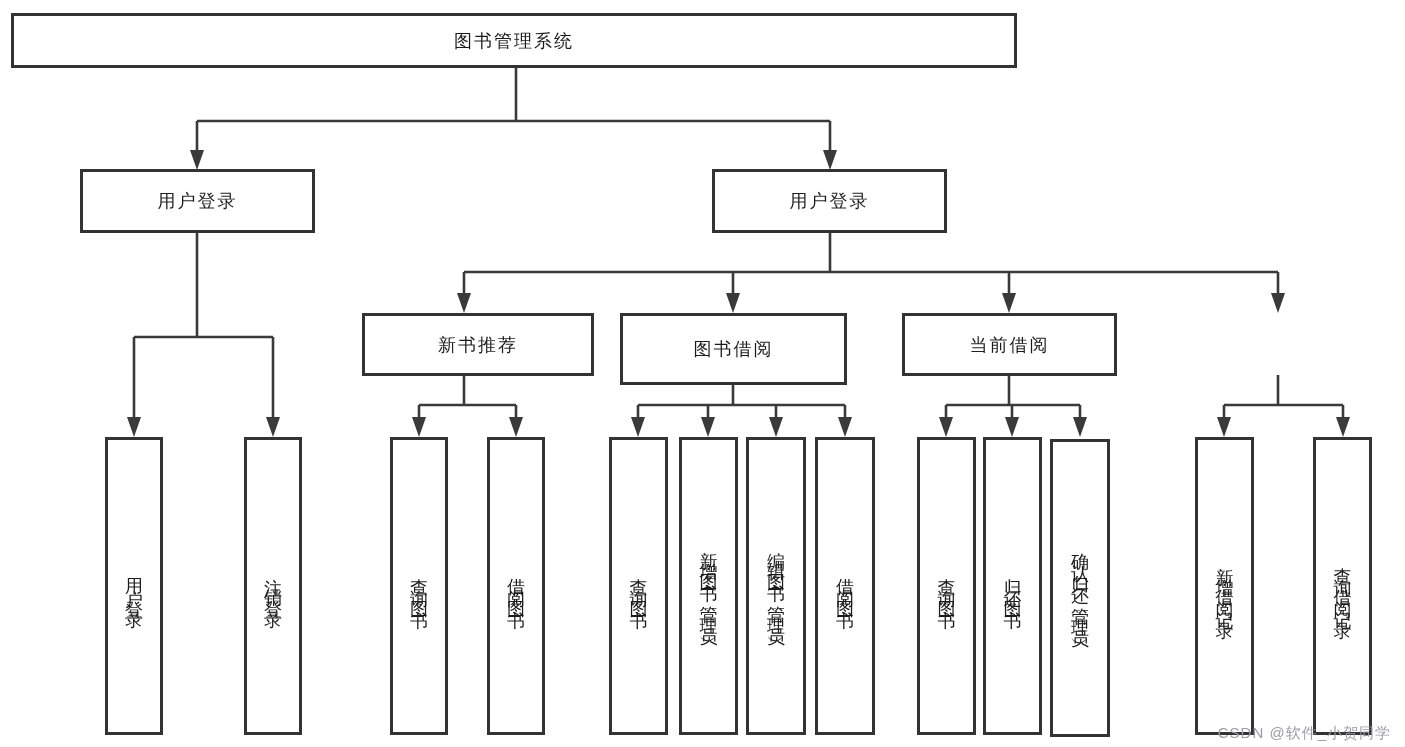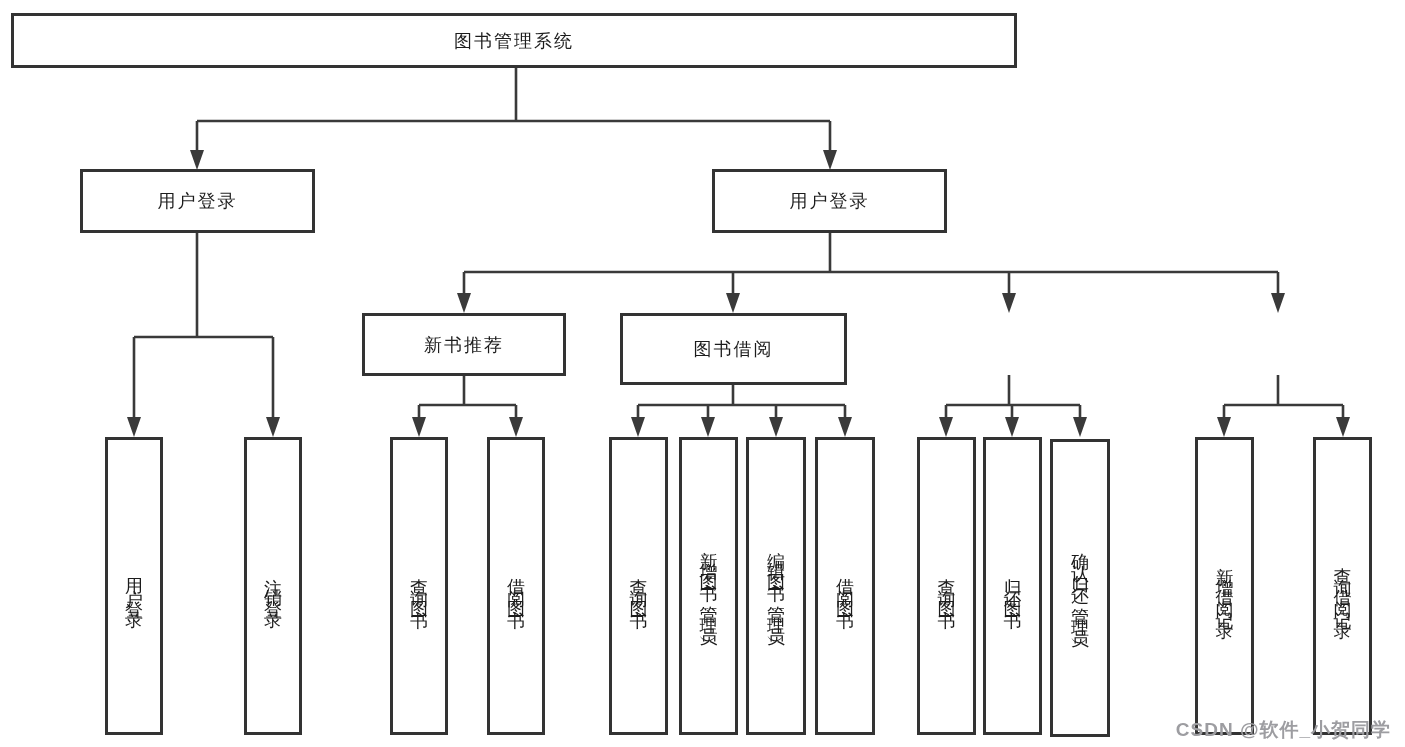--- a/index.html
+++ b/index.html
@@ -34,25 +34,24 @@
     writing-mode: vertical-rl;
     line-height: 1;
     letter-spacing: 11px;
     font-size: 18px;
     color: #1c1c1c;
   }
   .watermark {
     position: absolute;
     right: 14px;
     bottom: 4px;
-    font-size: 19px;
+    font-size: 15px;
     color: #9d9da1;
     letter-spacing: 1px;
     z-index: 3;
-    font-weight: bold;
   }
 </style>
 </head>
 <body>
 
 <div class="canvas">
 
   <svg class="wires" viewBox="0 0 1405 747" xmlns="http://www.w3.org/2000/svg">
     <g stroke="#3a3a3a" stroke-width="2.6" fill="none">
 
@@ -97,25 +96,28 @@
     <span>图书管理系统</span>
   </div>
 
   <div class="node" style="left:80px; top:169px; width:235px; height:64px;">
     <span>用户登录</span>
   </div>
   <div class="node" style="left:712px; top:169px; width:235px; height:64px;">
     <span>用户登录</span>
   </div>
 
-  <div class="node" style="left:362px; top:313px; width:204px; height:63px;">
+  <div class="node" style="left:362px; top:313px; width:232px; height:63px;">
     <span>新书推荐</span>
   </div>
   <div class="node" style="left:620px; top:313px; width:227px; height:72px;">
     <span>图书借阅</span>
+  </div>
+  <div class="node" style="left:902px; top:313px; width:215px; height:63px;">
+    <span>当前借阅</span>
   </div>
 
   <div class="node vnode" style="left:105px; top:437px; width:58px; height:298px;">
     <span class="vtext">用户登录</span>
   </div>
   <div class="node vnode" style="left:244px; top:437px; width:58px; height:298px;">
     <span class="vtext">注销登录</span>
   </div>
 
   <div class="node vnode" style="left:390px; top:437px; width:58px; height:298px;">

